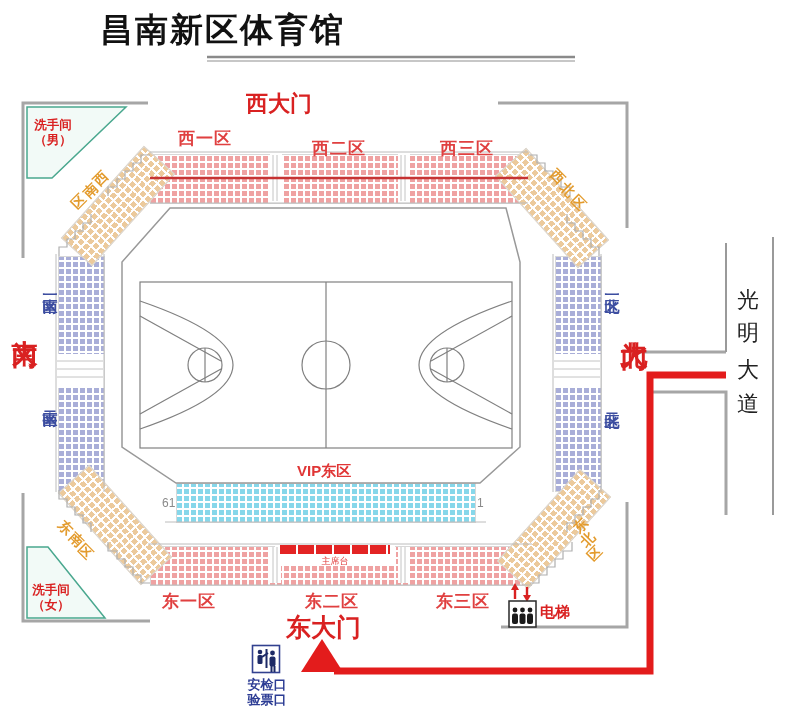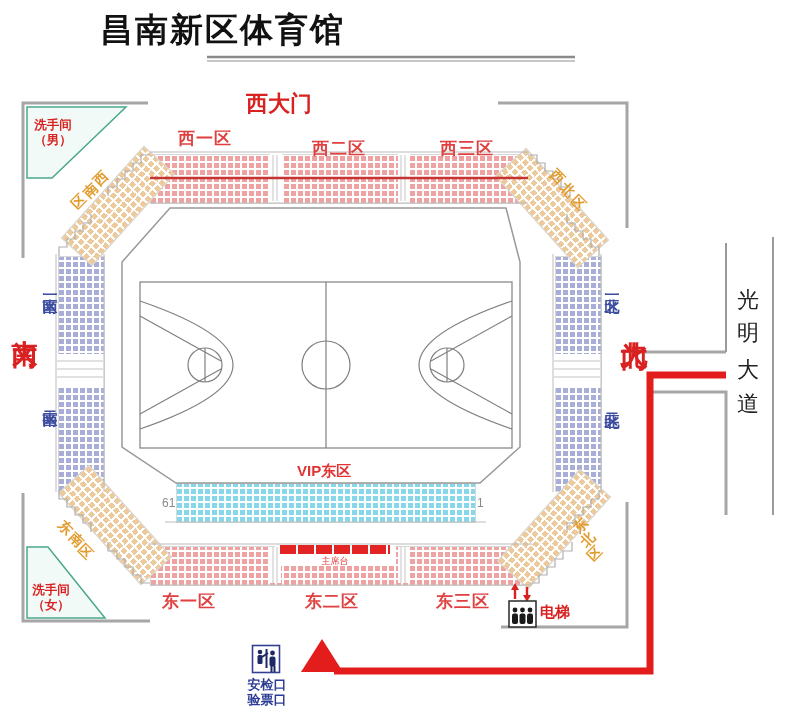--- a/index.html
+++ b/index.html
@@ -170,20 +170,21 @@
       <rect x="270.5" y="666" width="2" height="6" fill="#1d2a66"></rect>
       <rect x="273.5" y="666" width="2" height="6" fill="#1d2a66"></rect>
     </g>
   </svg>
 
   <div class="lbl title" style="left:100px;top:8px;width:580px;">昌南新区体育馆</div>
 
   <div class="lbl gate" style="left:246px;top:89px;font-size:22px;">西大门</div>
   <div class="lbl gate v" style="left:8px;top:320px;font-size:26px;">南大门</div>
   <div class="lbl gate v" style="left:616px;top:320px;font-size:27px;">北大门</div>
+  <div class="lbl gate" style="left:286px;top:611px;font-size:25px;">东大门</div>
 
   <div class="lbl v" style="left:733px;top:270px;font-size:22px;color:#222;letter-spacing:35px;">光明大道</div>
 
   <div class="lbl secLbl" style="left:178px;top:127px;">西一区</div>
   <div class="lbl secLbl" style="left:312px;top:137px;">西二区</div>
   <div class="lbl secLbl" style="left:440px;top:137px;">西三区</div>
 
   <div class="lbl secLbl" style="left:162px;top:590px;">东一区</div>
   <div class="lbl secLbl" style="left:305px;top:590px;text-align:center;">东二区</div>
   <div class="lbl secLbl" style="left:436px;top:590px;">东三区</div>

